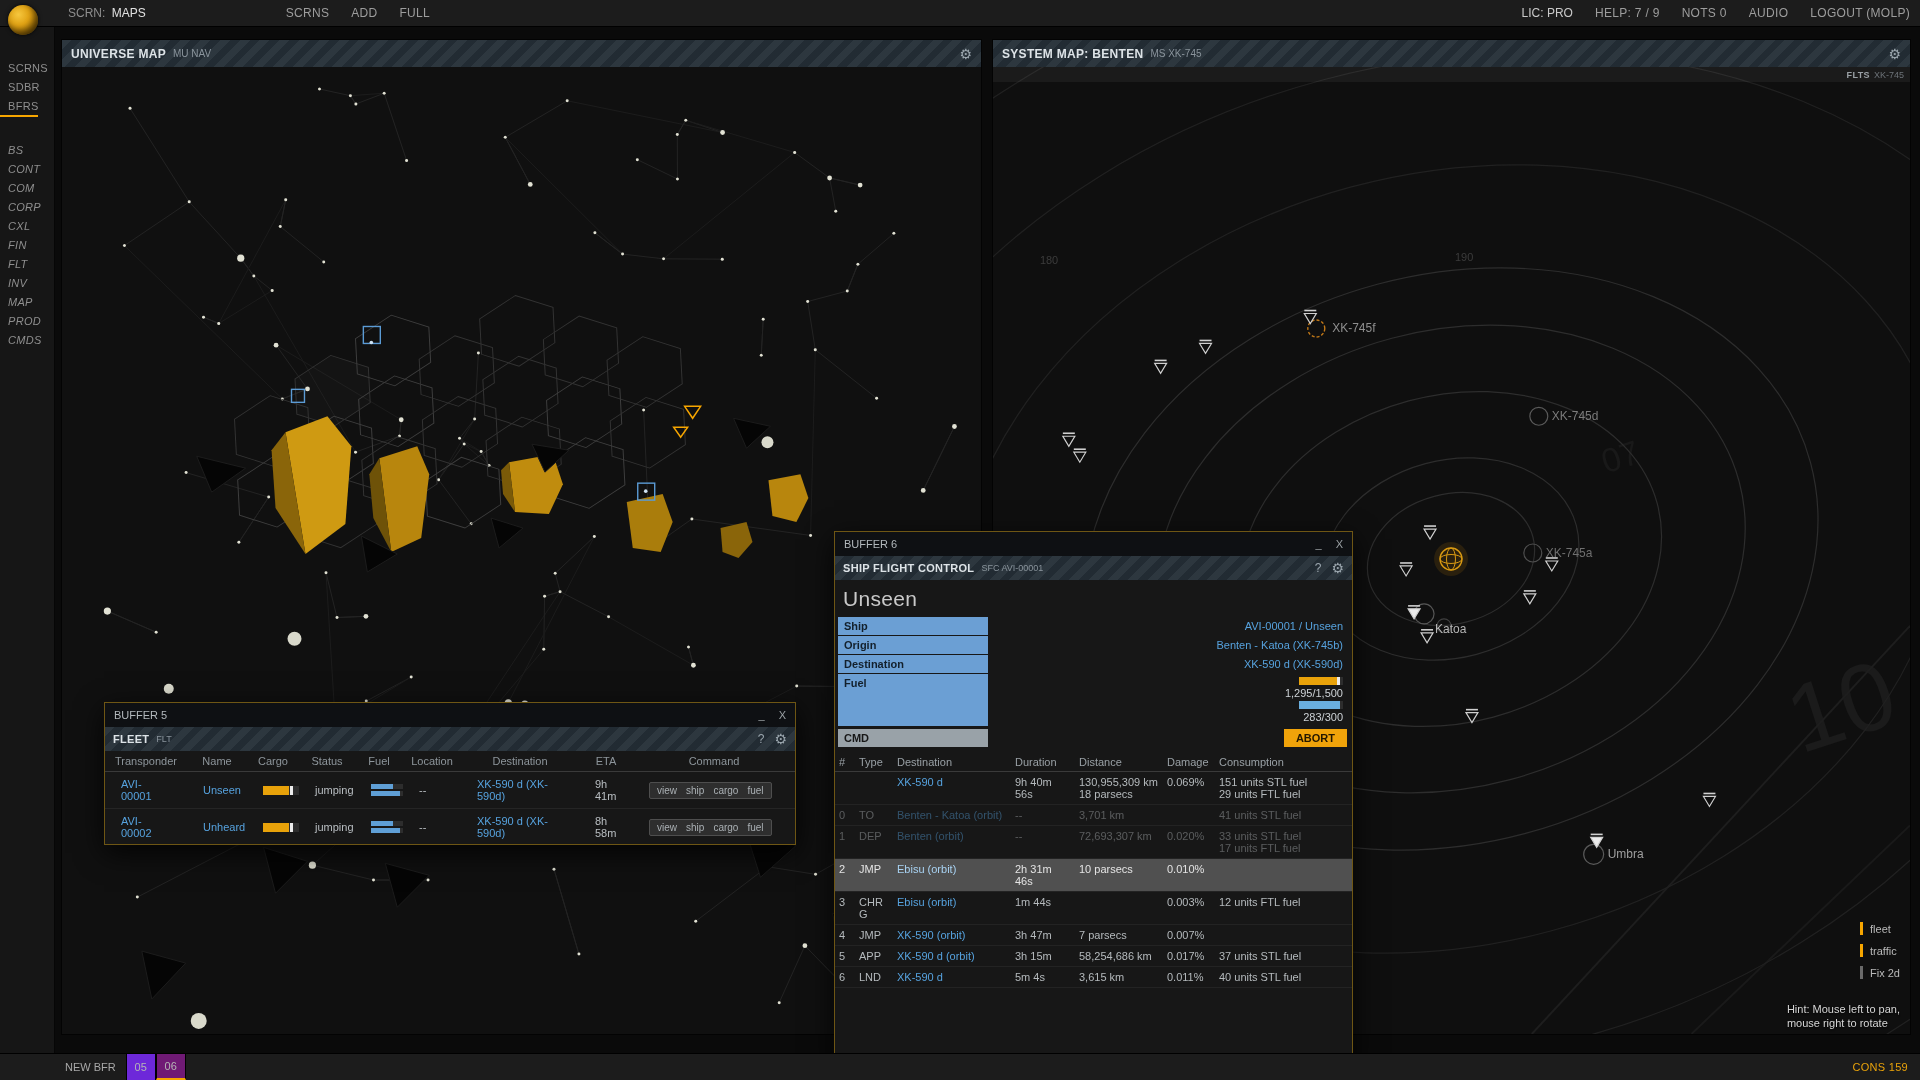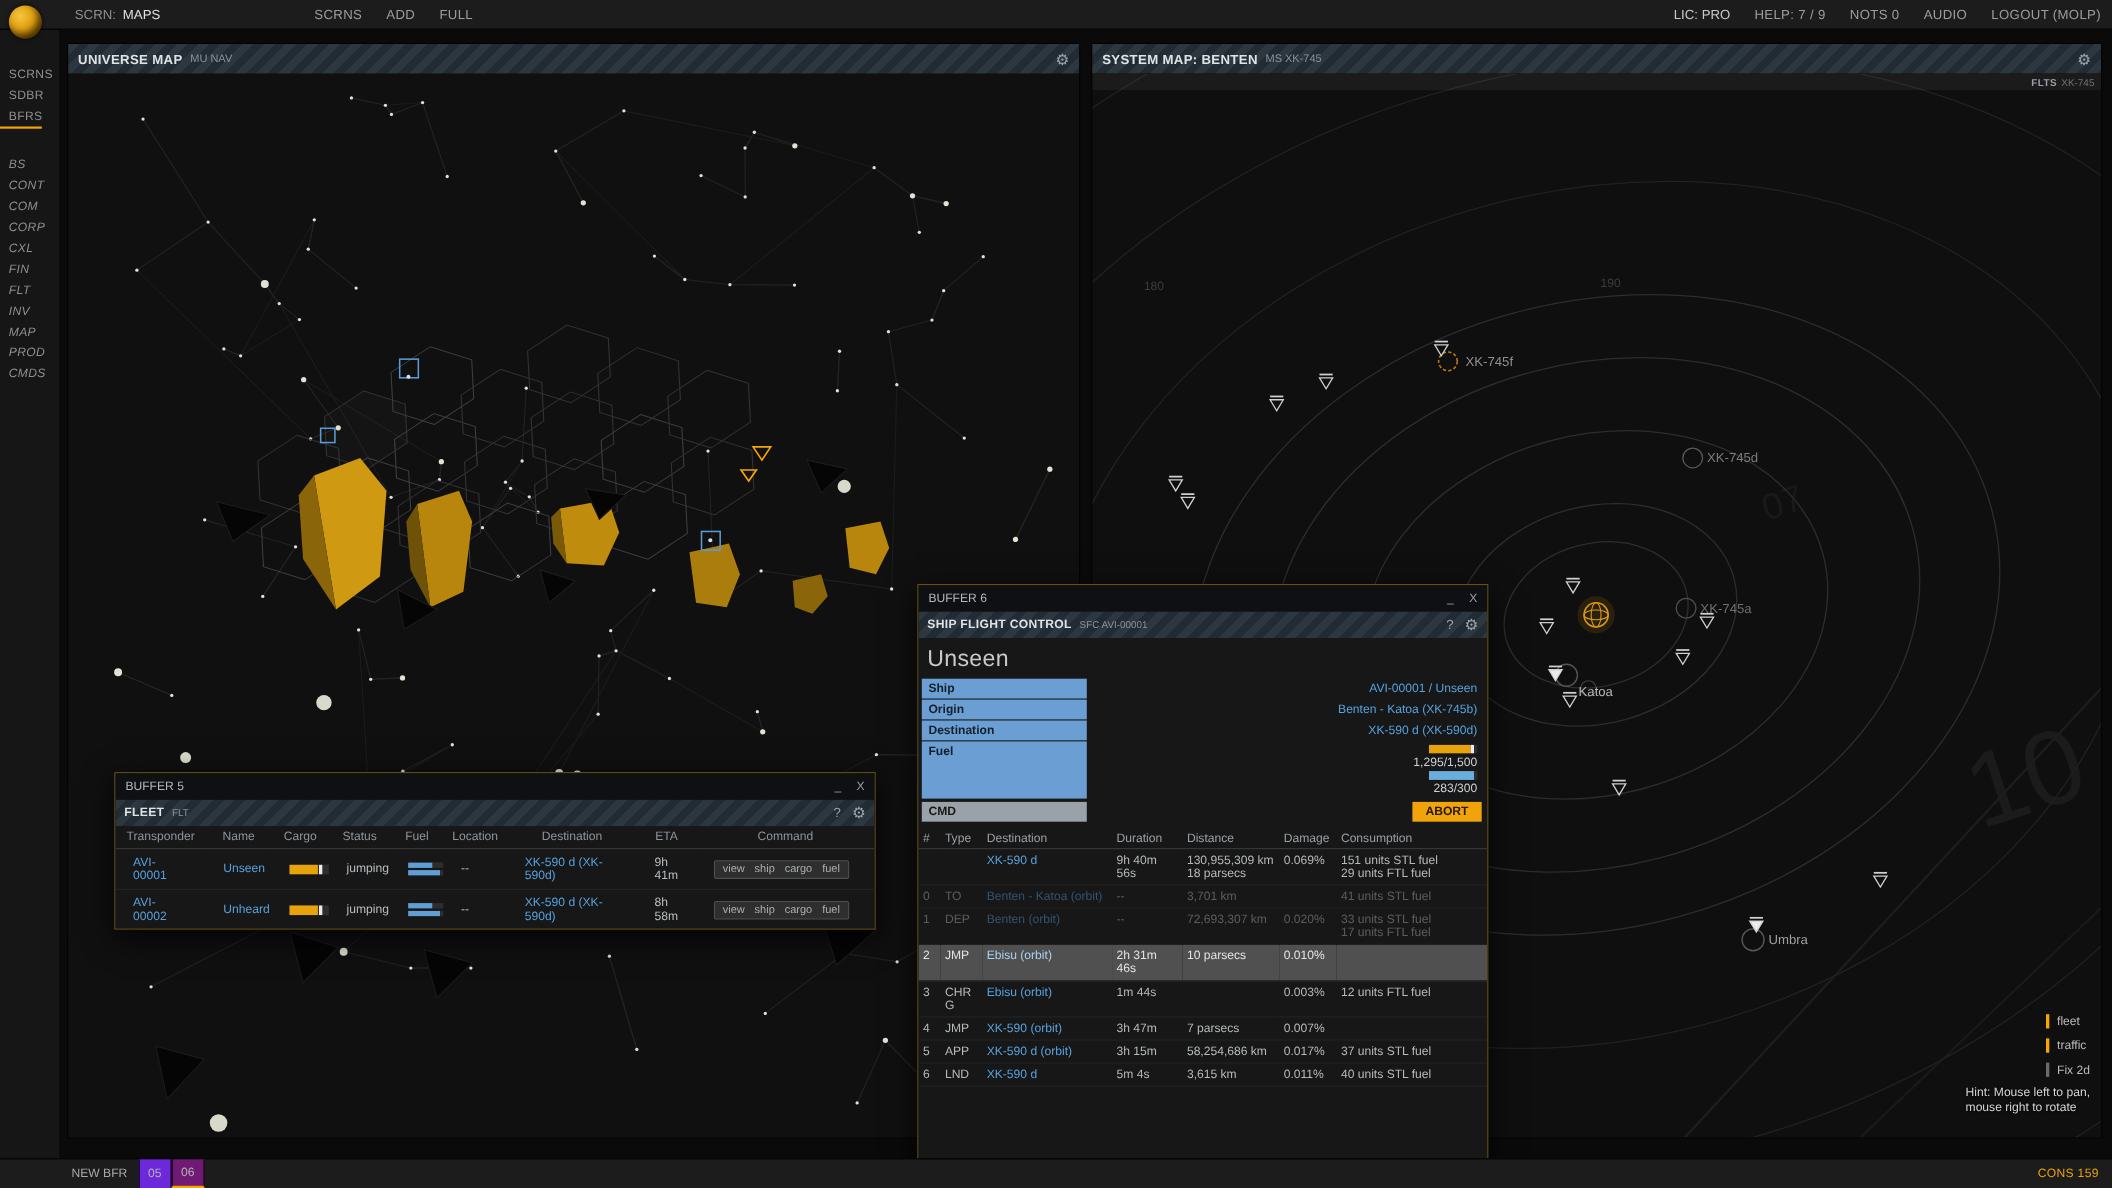--- a/index.html
+++ b/index.html
@@ -47,21 +47,21 @@
   .flts-strip .k{color:#9aa0a5;font-weight:bold;letter-spacing:.4px;}
   .flts-strip .v{color:#6d7378;margin-left:4px;}
   svg.mapsvg{position:absolute;left:0;top:0;width:100%;height:100%;}
 
   
   .legend{position:absolute;right:10px;bottom:46px;font-size:11px;z-index:6;}
   .legend .li{display:flex;align-items:center;gap:7px;margin-bottom:9px;cursor:pointer;}
   .lbar{width:3px;height:13px;background:#f7a600;}
   .lbar.gray{background:#6a6a6a;}
   .legend .lt{color:#b9b9b9;}
-  .hint{position:absolute;right:10px;bottom:20px;font-size:11px;color:#d6d6d6;line-height:14px;z-index:6;text-shadow:0 1px 2px #000;}
+  .hint{position:absolute;right:10px;bottom:4px;font-size:11px;color:#d6d6d6;line-height:14px;z-index:6;text-shadow:0 1px 2px #000;}
 
   
   .window{position:absolute;border:1px solid #6e5614;background:#181818;box-shadow:0 8px 26px rgba(0,0,0,.8);}
   .wtitle{height:24px;background:#0e1013;display:flex;align-items:center;padding:0 9px;font-size:11px;color:#b2b8bc;}
   .wctrl{margin-left:auto;display:flex;gap:14px;}
   .wctrl span{cursor:pointer;color:#9aa0a4;font-size:11px;line-height:1;}
   .whead{height:24px;display:flex;align-items:center;padding:0 8px;
          background:#242e36;background-image:repeating-linear-gradient(135deg,rgba(255,255,255,.045) 0 7px,rgba(0,0,0,.06) 7px 14px);}
   .whead .ptitle{font-size:11px;}
   .whead .ptag{font-size:9px;}

